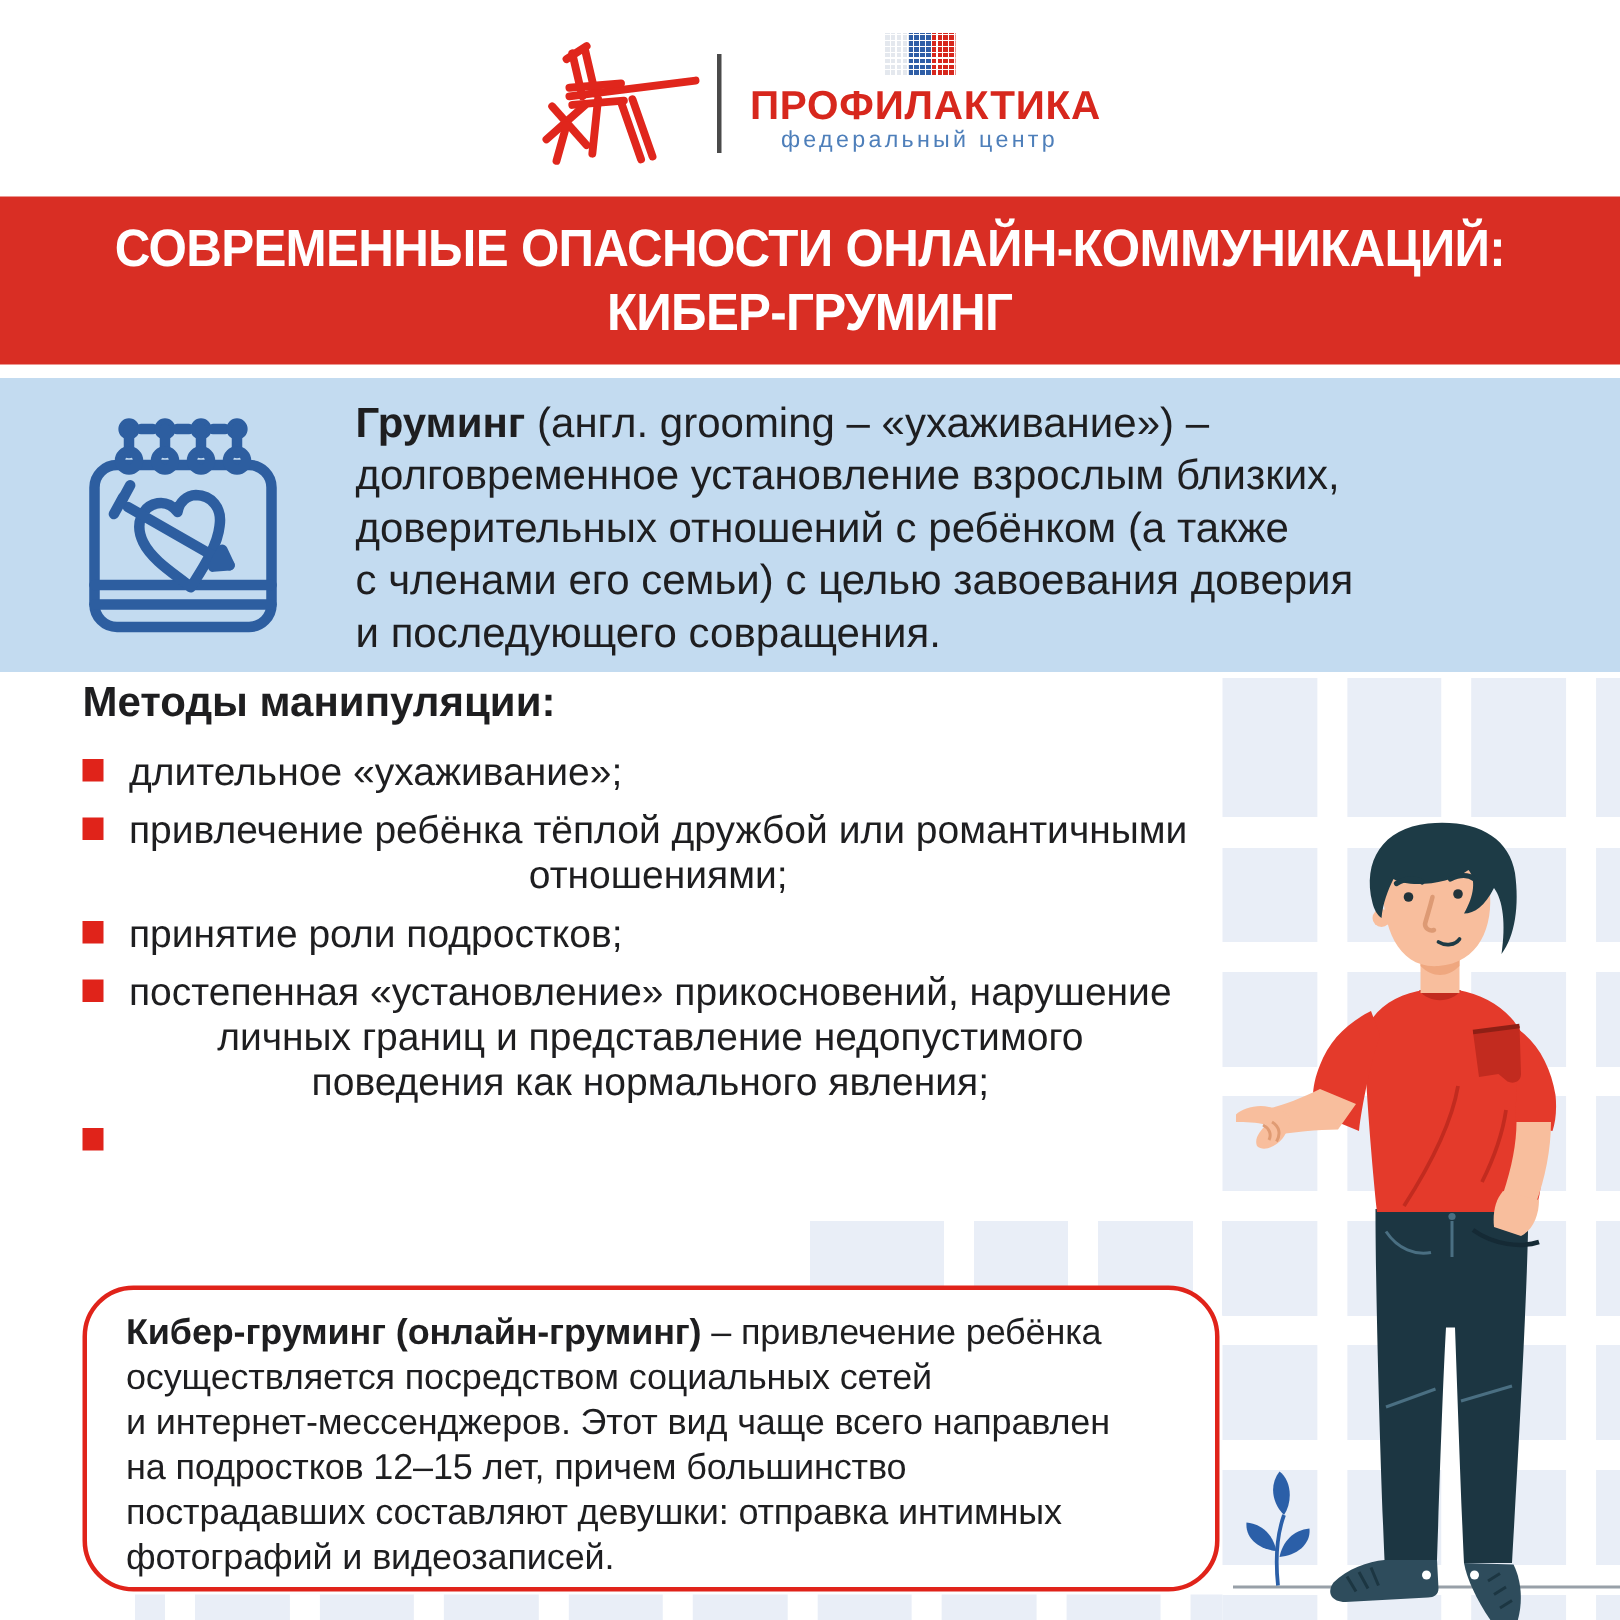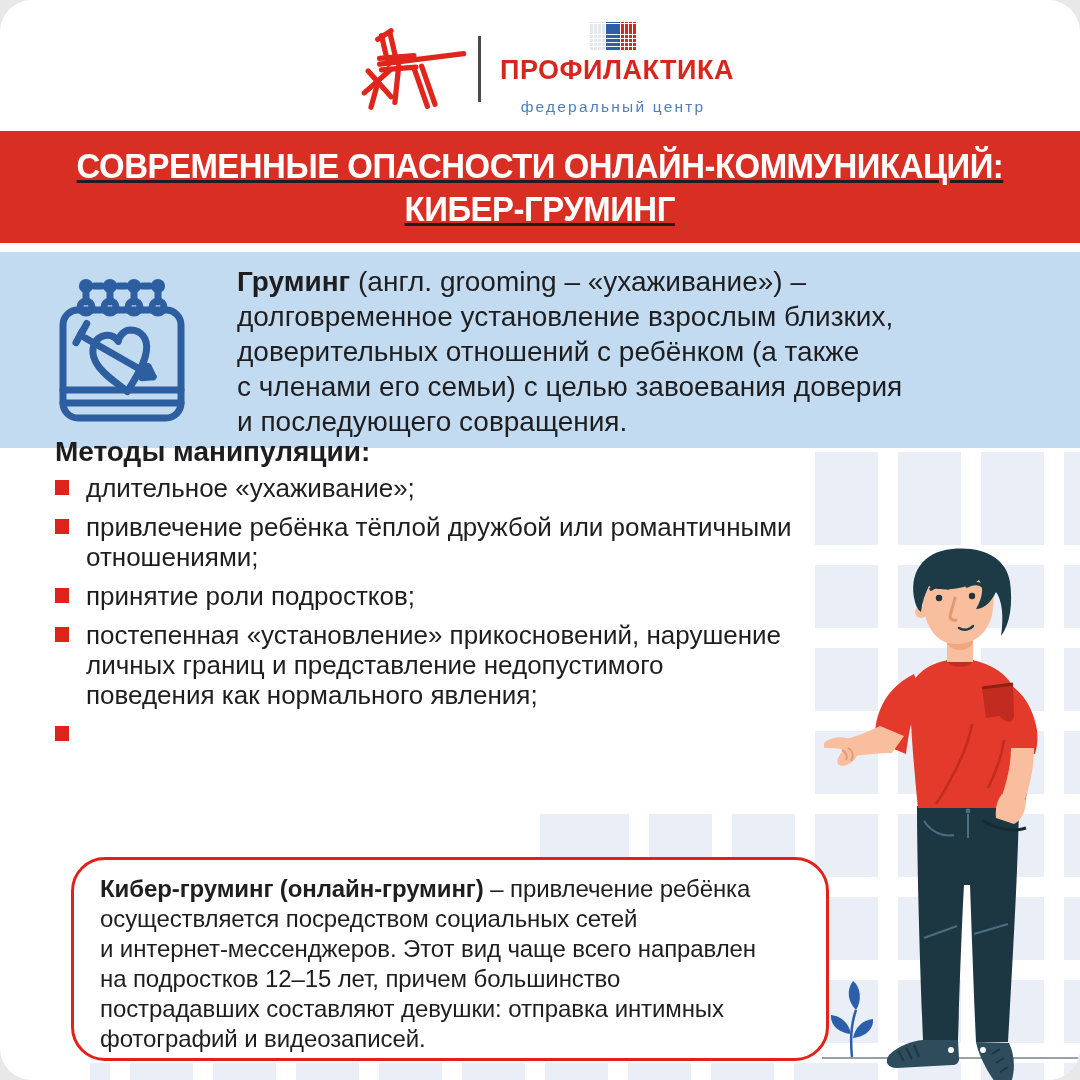--- a/index.html
+++ b/index.html
@@ -1,18 +1,18 @@
 <!DOCTYPE html>
 <html><head>
 <meta charset="utf-8">
 <style>
   html,body{margin:0;padding:0;background:#e8e8e8;}
   .poster{
     position:relative;width:1080px;height:1080px;background:#fff;overflow:hidden;
-    font-family:"Liberation Sans",sans-serif;color:#1E1E20;margin:0 auto;border-radius:32px;
+    font-family:"Liberation Sans",sans-serif;color:#1E1E20;margin:0 auto;
   }
   
   .bg{position:absolute;z-index:0;}
   #grid-right{
     left:815px;top:452px;width:265px;height:628px;
     background-image:
       repeating-linear-gradient(90deg, rgba(0,0,0,0) 0 63px, #fff 63px 83px),
       repeating-linear-gradient(180deg, #E9EEF7 0 63px, #fff 63px 83px);
     background-position:0 30px,0 30px;
   }
@@ -32,52 +32,51 @@
   .header-divider{position:absolute;left:478px;top:36px;width:3px;height:66px;background:#4A4A4A;}
   .brand{position:absolute;left:500px;top:22px;width:226px;text-align:center;}
   .brand-mosaic{
     width:47px;height:28px;margin:0 auto 6px auto;
     background-image:
       repeating-linear-gradient(0deg, rgba(0,0,0,0) 0 3.1px, #fff 3.1px 3.9px),
       repeating-linear-gradient(90deg, rgba(0,0,0,0) 0 3.1px, #fff 3.1px 3.9px),
       linear-gradient(90deg, #E4E8EE 0 16px, #2F5EA6 16px 31px, #D7271D 31px 47px);
   }
   .brand-title{font-size:27px;font-weight:bold;color:#D7271D;letter-spacing:0.5px;line-height:28px;}
-  .brand-subtitle{font-size:15.5px;color:#4E7FBA;letter-spacing:2.2px;margin-top:14px;}
+  .brand-subtitle{font-size:15.5px;color:#4E7FBA;letter-spacing:2.2px;margin-top:1px;}
   
   .banner{
     position:absolute;left:0;top:131px;width:1080px;height:112px;background:#D92E24;z-index:2;
-    display:flex;flex-direction:column;justify-content:center;align-items:center;text-decoration:underline;
+    display:flex;flex-direction:column;justify-content:center;align-items:center;
   }
   .banner div{
     color:#fff;font-weight:bold;font-size:35px;line-height:43px;letter-spacing:-0.5px;
     transform:scaleX(0.94);white-space:nowrap;
   }
   
   .definition{position:absolute;left:0;top:252px;width:1080px;height:196px;background:#C3DBF0;z-index:2;padding-left:44px;}
   .definition svg{position:absolute;left:56px;top:22px;}
   .definition p{
     position:absolute;left:237px;top:12px;margin:0;width:823px;
     font-size:28px;line-height:35px;
   }
   .definition p b{font-weight:bold;}
   .definition p span{white-space:pre-line;}
   
-  .methods{position:absolute;left:55px;top:436px;width:885px;z-index:2;}
+  .methods{position:absolute;left:55px;top:452px;width:885px;z-index:2;}
   .methods h2{margin:0;font-size:28px;font-weight:bold;line-height:32px;}
-  .methods ul{list-style:none;margin:5px 0 0 0;padding:0;}
+  .methods ul{list-style:none;margin:15px 0 0 0;padding:0;text-align:center;}
   .methods li{display:flex;gap:17px;margin-bottom:9px;font-size:26px;line-height:30px;}
   .bullet{width:14px;height:15px;background:#E0231A;margin-top:7px;flex:none;}
   .methods li .item-text{white-space:pre-line;}
   
   .callout{
     position:absolute;left:55px;top:857px;width:758px;height:204px;box-sizing:border-box;
     border:3px solid #E0231A;border-radius:34px;background:#fff;z-index:3;
     padding:14px 12px 0 26px;
-    margin-left:16px;
   }
   .callout p{margin:0;font-size:24px;line-height:30px;letter-spacing:-0.1px;}
   .callout p b{font-weight:bold;}
   .callout p span{white-space:pre-line;}
   
   .man{position:absolute;left:820px;top:540px;z-index:2;}
 </style>
 </head>
 <body>
 

